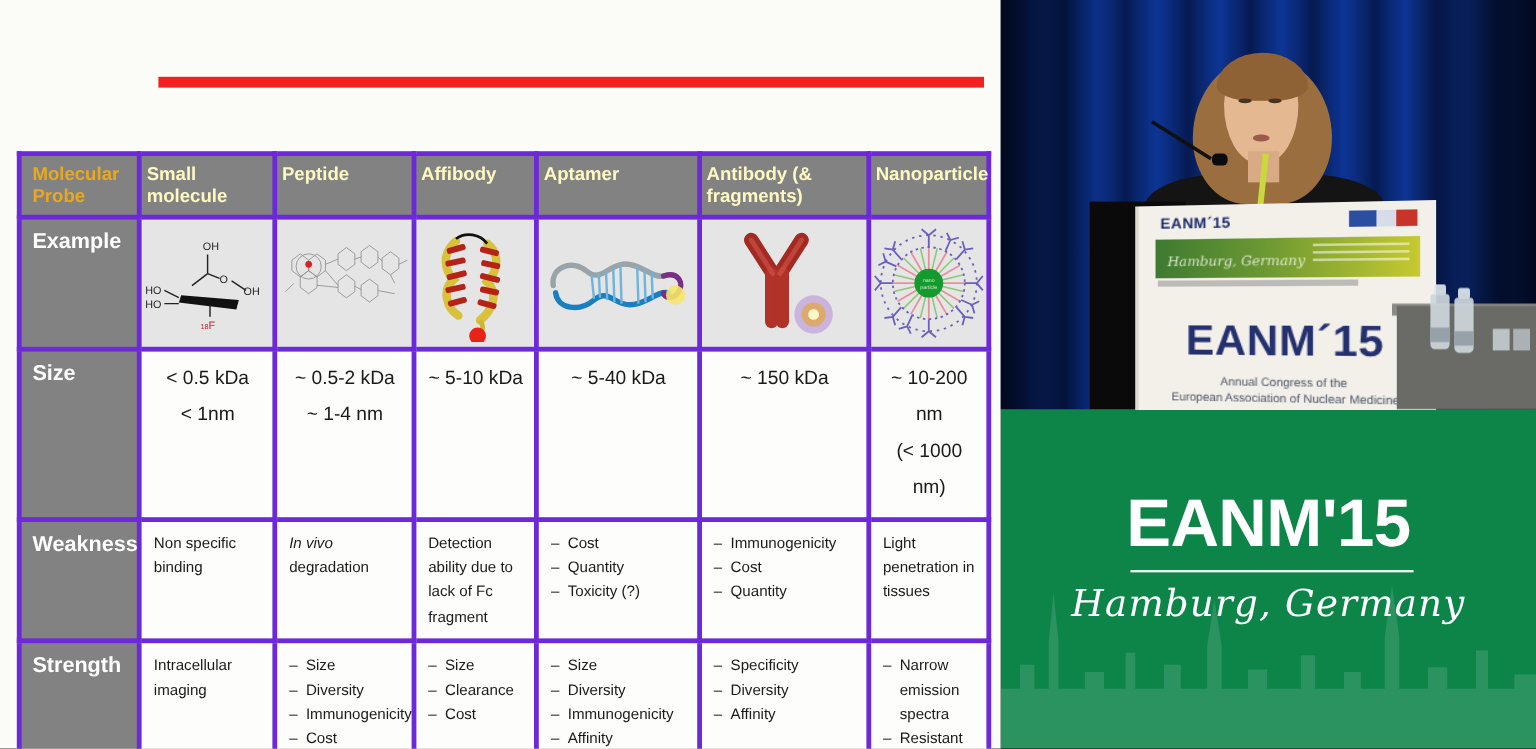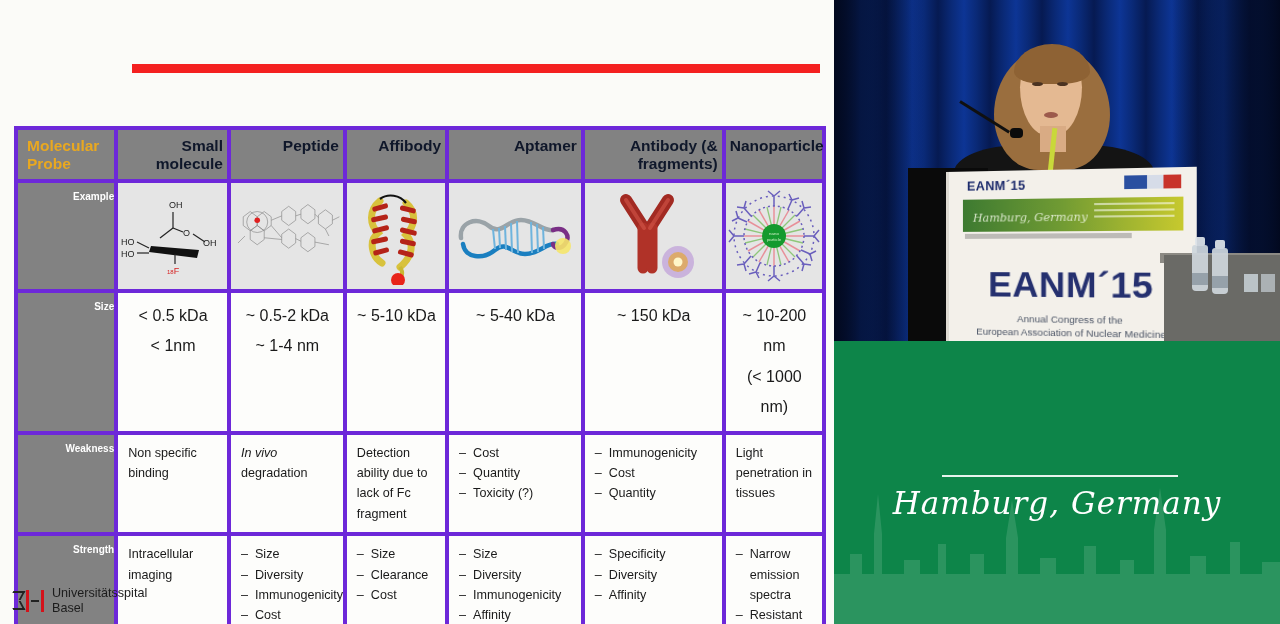--- a/index.html
+++ b/index.html
@@ -36,31 +36,30 @@
   }
   #probe-table td, #probe-table th {
     border: 4px solid #6d28d9;
     vertical-align: top;
     padding: 0;
   }
   .rowhead {
     background: #828282;
     color: #ffffff;
     font-weight: bold;
-    font-size: 10px;
+    font-size: 18px;
     padding: 8px 0 0 9px !important;
     vertical-align: top;
-    text-align: right;
   }
   .colhead {
     background: #828282;
-    color: #0f172a;
+    color: #fef9c3;
     font-weight: bold;
     font-size: 15.5px;
-    text-align: right;
+    text-align: left;
     padding: 7px 4px 7px 4px !important;
     line-height: 1.13;
   }
   .colhead.corner { color: #e9a820; text-align: left; padding-left: 9px !important; }
   .cell {
     font-size: 12.6px; color: #1a1a1a; line-height: 1.62;
     padding: 8px 9px 8px 10px !important;
   }
   .cell.center { text-align: center; line-height: 1.9; font-size: 16px; }
   .cell ul { list-style: none; }
@@ -460,33 +459,20 @@
           <td class="cell">
             <ul>
               <li>Narrow emission spectra</li>
               <li>Resistant to degradation</li>
             </ul>
           </td>
         </tr>
       </tbody>
     </table>
 
-    <div id="unibas-logo">
-      <div id="unibas-mark">
-        <div class="chev1"></div>
-          <div class="chev2"></div>
-        <div class="dash"></div>
-          <div class="bar1"></div>
-          <div class="bar2"></div>
-      </div>
-      <div id="unibas-text">
-        <div>Universitätsspital</div>
-        <div>Basel</div>
-      </div>
-    </div>
   </div>
 
   <div id="video-pane">
     <div id="curtain"></div>
     <div id="curtain-dark-l"></div>
     <div id="curtain-dark-r"></div>
 
     <div id="torso"></div>
     <div id="speaker">
       <div id="hair-back"></div>
@@ -536,17 +522,18 @@
   <div id="brand-pane">
     <svg id="skyline" viewBox="0 0 446 190" preserveAspectRatio="none">
       <path fill="#ffffff" d="M0,190 L0,140 L16,140 L16,120 L28,120 L28,140 L40,140 L40,100
         L44,60 L48,100 L48,140 L70,140 L70,126 L86,126 L86,140 L104,140 L104,110 L112,110
         L112,140 L136,140 L136,120 L150,120 L150,140 L172,140 L172,104 L178,66 L184,104
         L184,140 L206,140 L206,124 L222,124 L222,140 L250,140 L250,112 L262,112 L262,140
         L286,140 L286,126 L300,126 L300,140 L320,140 L320,96 L326,54 L332,96 L332,140
         L356,140 L356,122 L372,122 L372,140 L396,140 L396,108 L406,108 L406,140 L428,140
         L428,128 L446,128 L446,190 Z"></path>
     </svg>
+    <div id="brand-title">EANM'15</div>
     <div id="brand-rule"></div>
     <div id="brand-sub">Hamburg, Germany</div>
   </div>
 
 </div>
 
 </body></html>

